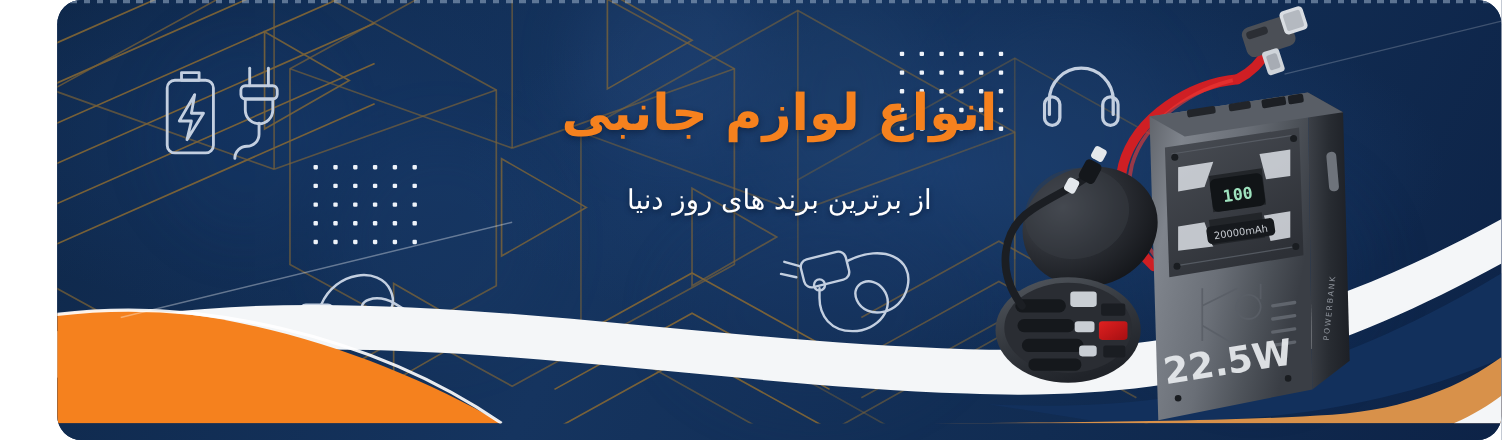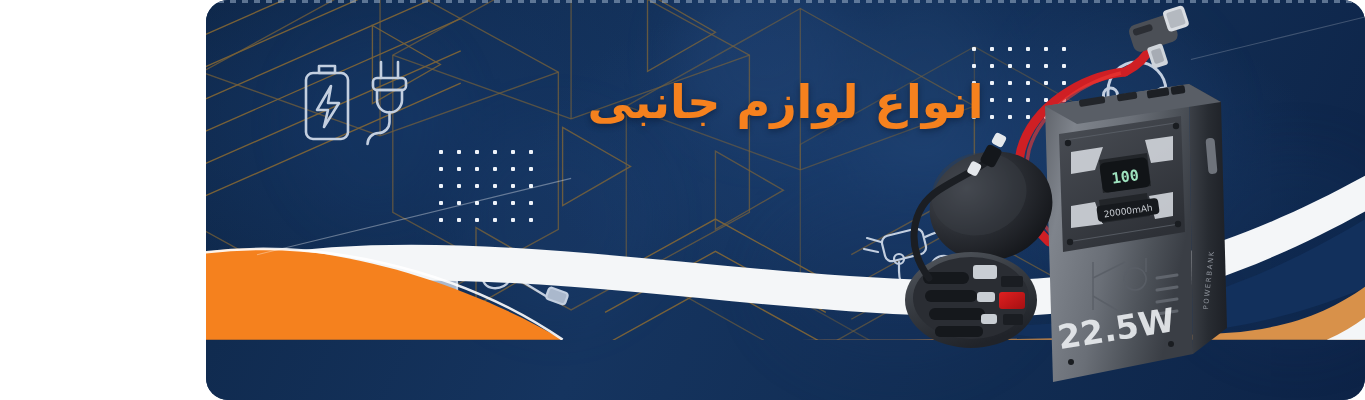--- a/index.html
+++ b/index.html
@@ -5,21 +5,21 @@
 <style>
   * { box-sizing: border-box; margin: 0; padding: 0; }
   html, body {
     width: 1365px; height: 400px;
     background: #ffffff;
     font-family: "DejaVu Sans", "Liberation Sans", sans-serif;
     overflow: hidden;
   }
   .banner {
     position: relative;
-    width: 1159px; height: 400px;
+    width: 1313px; height: 400px;
     border-radius: 22px;
     overflow: hidden;
     background: #102a52;
   }
 
   
   .bg-base {
     position: absolute; inset: 0;
     background:
       radial-gradient(ellipse 55% 70% at 62% 38%, #1b3e6f 0%, rgba(27,62,111,0) 62%),
@@ -285,20 +285,21 @@
 
     <path d="M -20 300 C 130 276, 300 318, 420 400" stroke="#ffffff" stroke-width="3" fill="none" opacity=".9"></path>
 
     <path d="M 60 300 L 430 210" stroke="#ffffff" stroke-width="1.4" fill="none" opacity=".35"></path>
 
     <path d="M 1160 70 L 1365 20" stroke="#ffffff" stroke-width="1.2" fill="none" opacity=".2"></path>
   </svg>
 
   <div class="copy">
     <div class="headline" style="color: rgb(245, 129, 30);">انواع لوازم جانبی</div>
+    <div class="subline" style="color: rgb(255, 255, 255);">از برترین برند های روز دنیا</div>
   </div>
 
   <div class="product">
     <svg width="300" height="390" viewBox="0 0 300 390">
       <defs>
         <linearGradient id="bodyG" x1="0" y1="0" x2="1" y2="0.4">
           <stop offset="0%" stop-color="#5d6168"></stop>
           <stop offset="22%" stop-color="#7f848c"></stop>
           <stop offset="55%" stop-color="#6a6f77"></stop>
           <stop offset="80%" stop-color="#4e535a"></stop>

